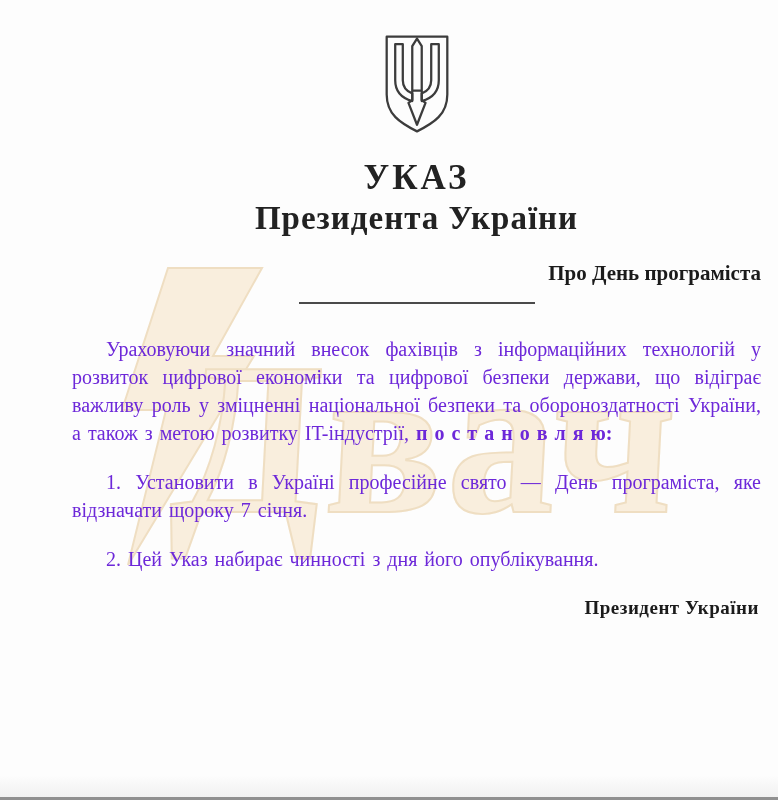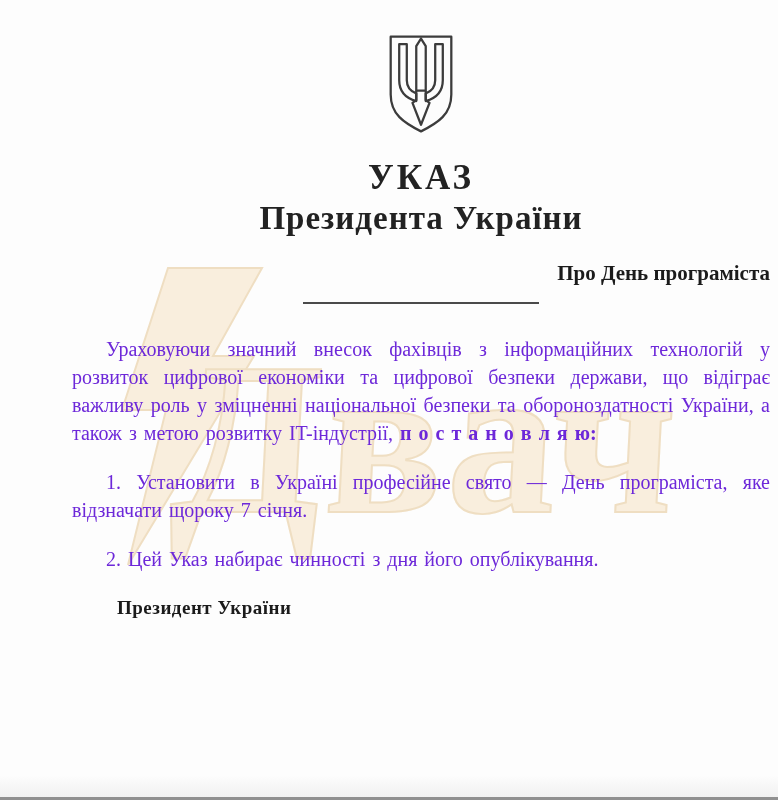--- a/index.html
+++ b/index.html
@@ -9,21 +9,21 @@
     background:#fdfdfd;
     overflow:hidden;
     font-family:"Liberation Serif", serif;
     color:#1d1d1d;
   }
   .watermark{
     position:absolute;inset:0;z-index:0;pointer-events:none;
   }
   .doc{
     position:relative;z-index:1;
-    padding:0 8px 0 72px;
+    padding:0 17px 0 72px;
   }
   .emblem-wrap{
     margin-top:33px;
     display:flex;justify-content:center;
   }
   .title1{
     margin-top:24px;
     text-align:center;
     font-size:35px;font-weight:bold;
     letter-spacing:3px;
@@ -65,24 +65,23 @@
     font-weight:bold;
     white-space:nowrap;
   }
   .decree-item{
     margin-top:21px;
     text-indent:34px;
   }
   .signature-row{
     margin-top:24px;
     display:flex;
-    justify-content:space-between;
+    justify-content:flex-end;
     align-items:baseline;
     padding-right:2px;
-    margin-left:45px;
   }
   .signature-left{
     font-size:19px;font-weight:bold;
     letter-spacing:0.5px;
     color:#1b1b1b;
   }
   .signature-right{
     font-size:21px;font-weight:bold;
     letter-spacing:0.5px;
     color:#1b1b1b;

